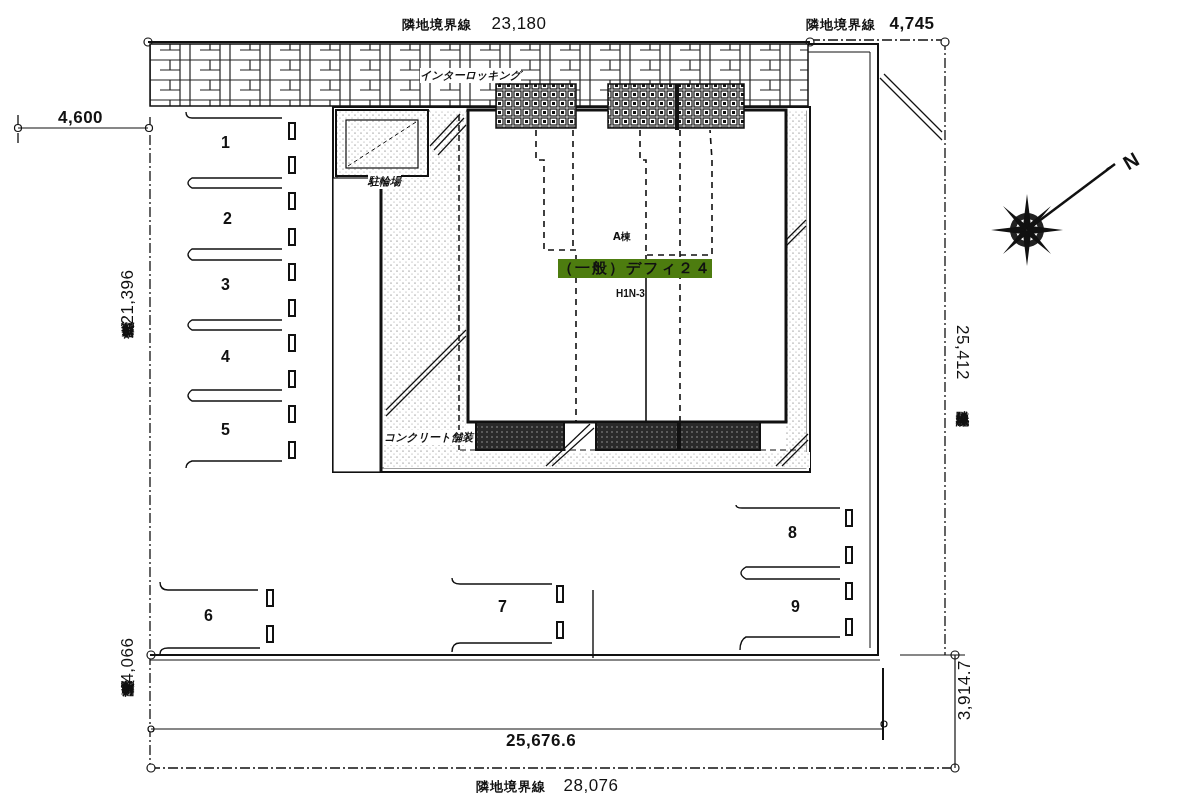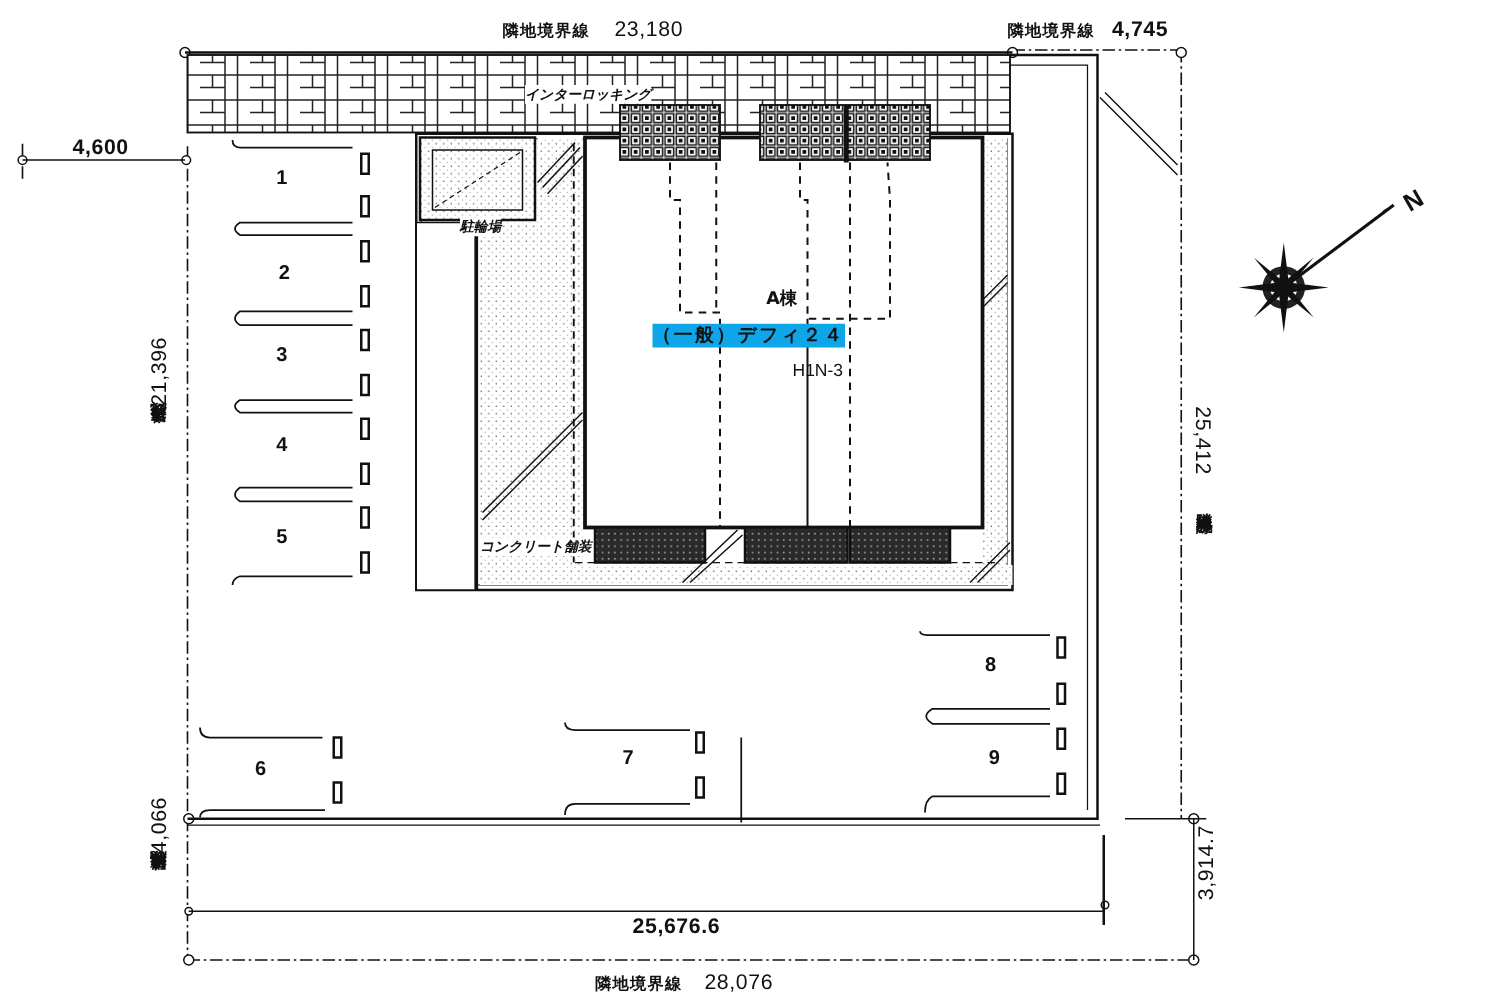--- a/index.html
+++ b/index.html
@@ -5,21 +5,21 @@
   html, body { margin:0; padding:0; background:#ffffff; }
   body { width:1195px; height:803px; position:relative; overflow:hidden;
          font-family:"DejaVu Sans", sans-serif; color:#111; }
   #plan { position:absolute; left:0; top:0; width:1195px; height:803px; }
   .lbl { position:absolute; white-space:nowrap; font-weight:bold; color:#111; }
   .dim { font-family:"Liberation Sans", sans-serif; font-size:17px; letter-spacing:0.5px; }
   .jp  { font-size:13px; letter-spacing:1px; }
   .vert { writing-mode:vertical-rl; transform:rotate(180deg); }
   .vert-down { writing-mode:vertical-rl; }
   .space-no { font-family:"Liberation Sans", sans-serif; font-size:16px; font-weight:bold; position:absolute; }
-  .bldg-txt { font-size:14px; font-weight:bold; position:absolute; white-space:nowrap; }
+  .bldg-txt { font-size:10px; font-weight:bold; position:absolute; white-space:nowrap; }
   .small-jp { font-size:11px; font-weight:bold; position:absolute; white-space:nowrap; background:#fff;font-style:italic; }
 </style>
 </head>
 <body>
 
 <svg id="plan" viewBox="0 0 1195 803" xmlns="http://www.w3.org/2000/svg">
   <defs>
     <pattern id="brick" width="40" height="20" patternUnits="userSpaceOnUse">
       <rect width="40" height="20" fill="#fff"></rect>
       <path d="M0 0H40M0 10H20M20 0V20M0 20H40M30 10V20M10 0V10M30 0V10" stroke="#222" stroke-width="1.2" fill="none"></path>
@@ -227,22 +227,22 @@
 <div class="lbl jp" style="left:476px;top:776px;">
   <span>隣地境界線</span>
   <span class="dim" style="margin-left:12px;font-weight:normal;">28,076</span>
 </div>
 
 <div class="small-jp" style="left:420px;top:68px;">インターロッキング</div>
 <div class="small-jp" style="left:354px;top:174px;margin-left:14px;">駐輪場</div>
 <div class="small-jp" style="left:384px;top:430px;">コンクリート舗装</div>
 
 <div class="bldg-txt" style="left:613px;top:230px;">A棟</div>
-<div class="bldg-txt" style="left:522px;top:259px;font-size:15px;letter-spacing:2px;background:#0ea5e9;text-align:center;">（一般）デフィ２４</div>
-<div class="bldg-txt" style="left:634px;top:288px;font-family:'Liberation Sans',sans-serif;font-weight:normal;">H1N-3</div>
+<div class="bldg-txt" style="left:558px;top:259px;font-size:15px;letter-spacing:2px;background:#4d7c0f;text-align:center;">（一般）デフィ２４</div>
+<div class="bldg-txt" style="left:616px;top:288px;font-family:'Liberation Sans',sans-serif;font-weight:bold;">H1N-3</div>
 
 <div class="space-no" style="left:221px;top:134px;">1</div>
 <div class="space-no" style="left:223px;top:210px;">2</div>
 <div class="space-no" style="left:221px;top:276px;">3</div>
 <div class="space-no" style="left:221px;top:348px;">4</div>
 <div class="space-no" style="left:221px;top:421px;">5</div>
 <div class="space-no" style="left:204px;top:607px;">6</div>
 <div class="space-no" style="left:498px;top:598px;">7</div>
 <div class="space-no" style="left:788px;top:524px;">8</div>
 <div class="space-no" style="left:791px;top:598px;">9</div>

